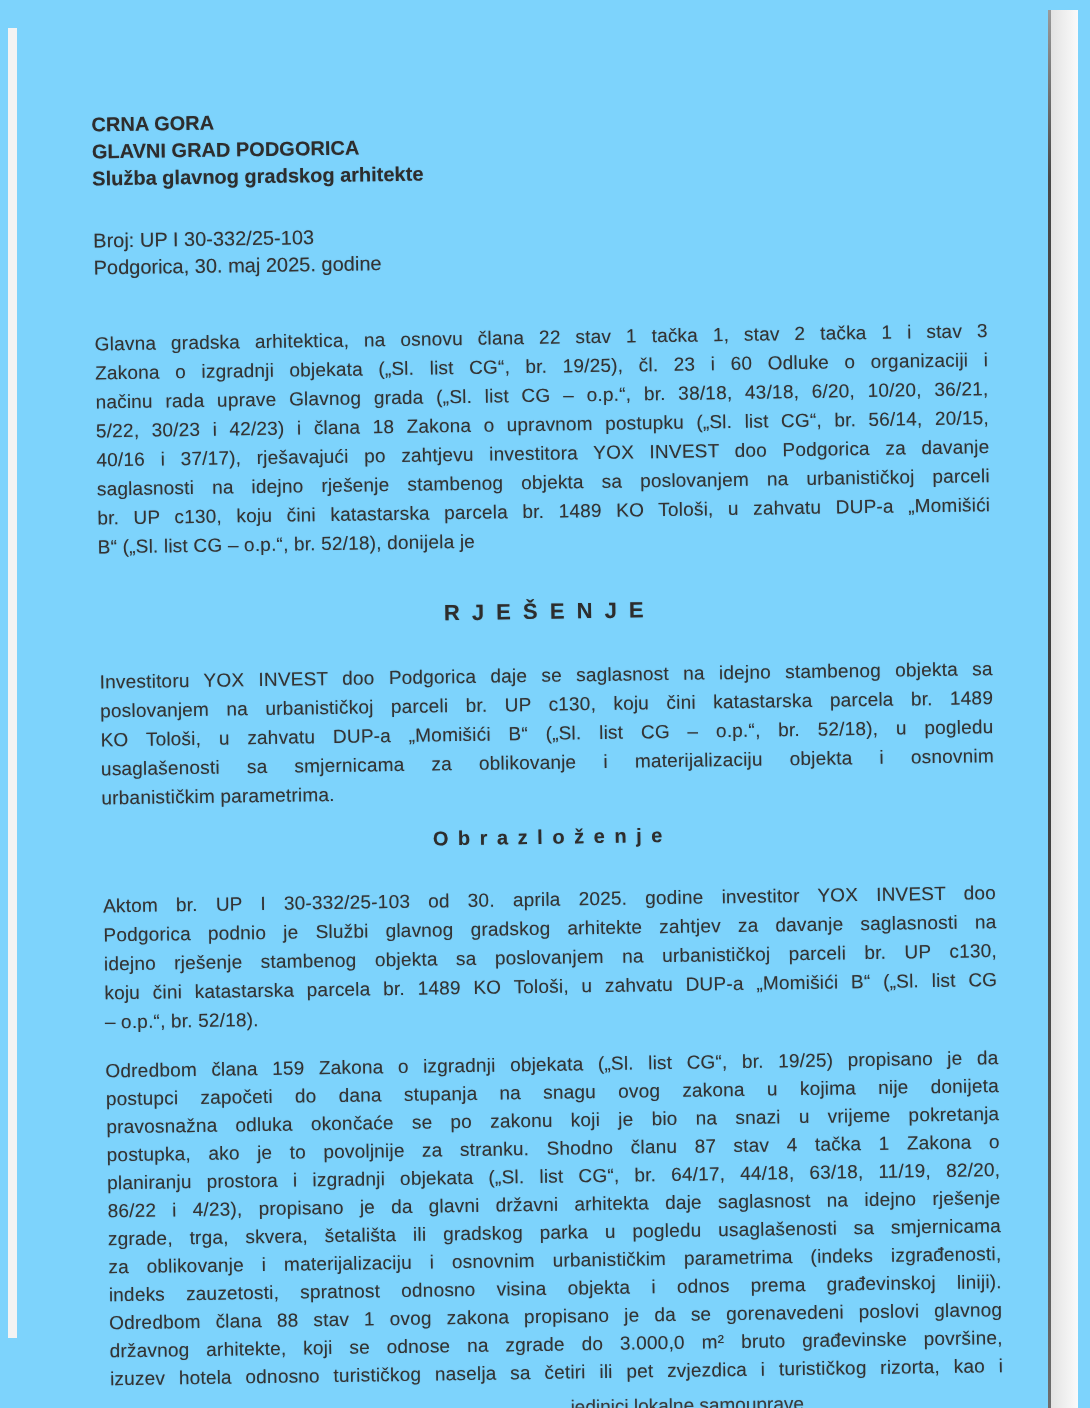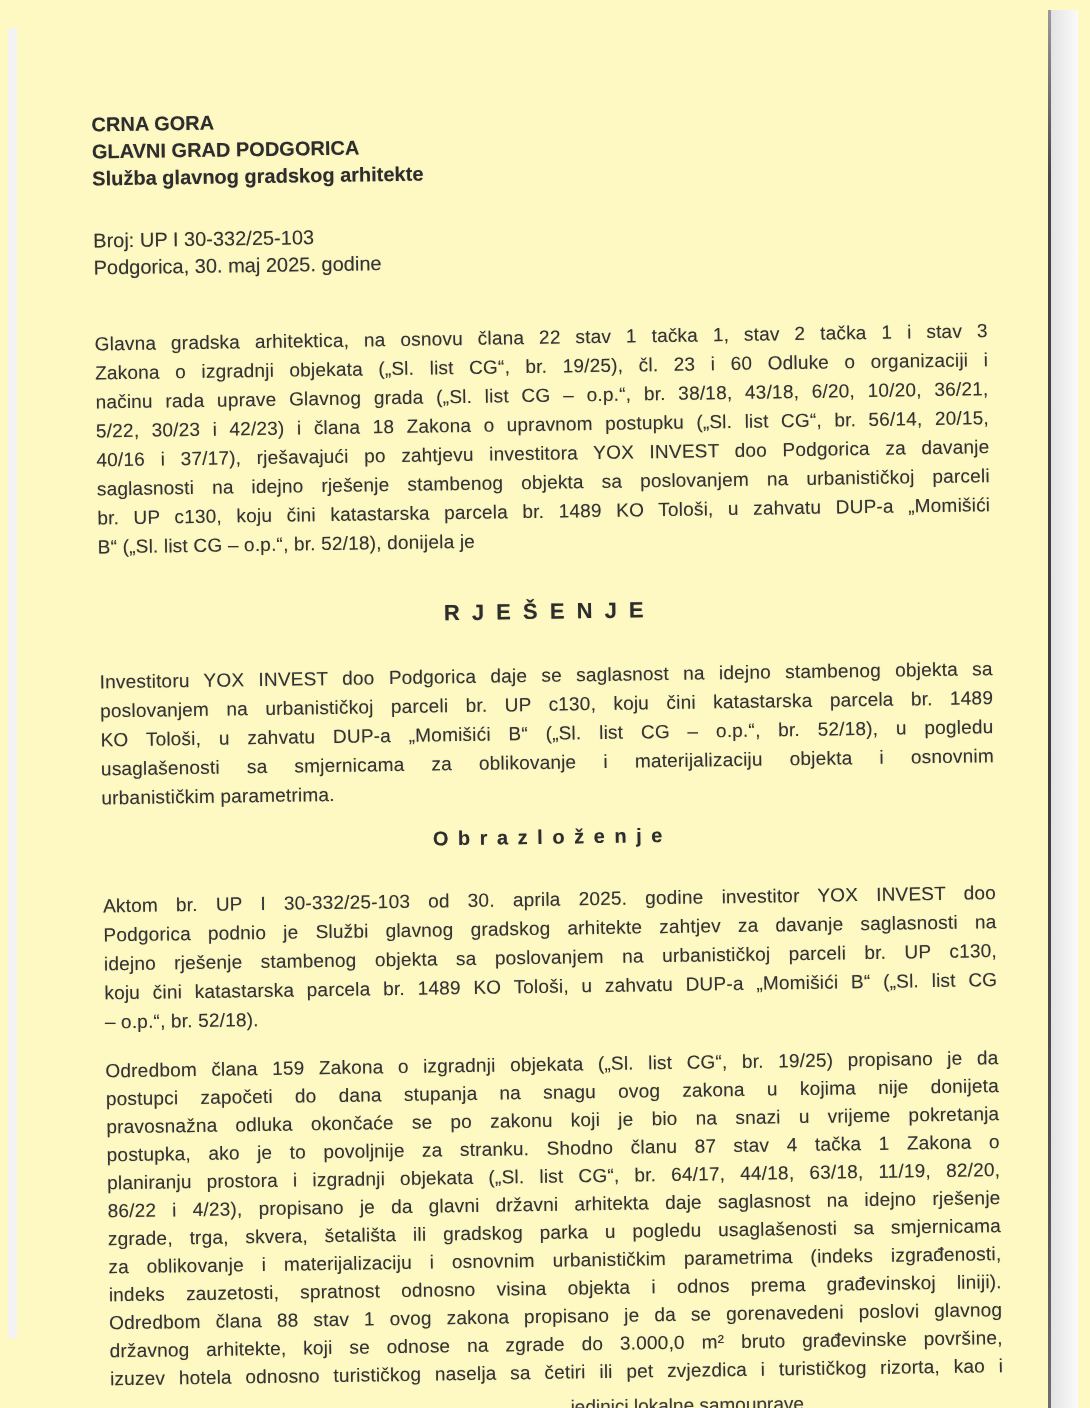--- a/index.html
+++ b/index.html
@@ -9,21 +9,21 @@
     height: 1408px;
     overflow: hidden;
     background: #fdfdfd;
     font-family: "Liberation Sans", "DejaVu Sans", sans-serif;
   }
   .page {
     position: absolute;
     left: 0; top: 0;
     width: 1090px;
     height: 1408px;
-    background: #fef9c3;
+    background: #7dd3fc;
   }
   
   .scan-rotate {
     position: absolute;
     left: 0; top: 0;
     width: 1090px;
     height: 1500px;
     transform: rotate(-0.85deg);
     transform-origin: 60px 700px;
     color: #333;

